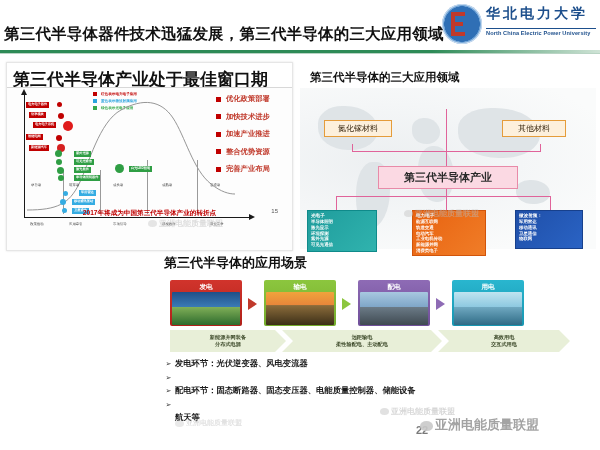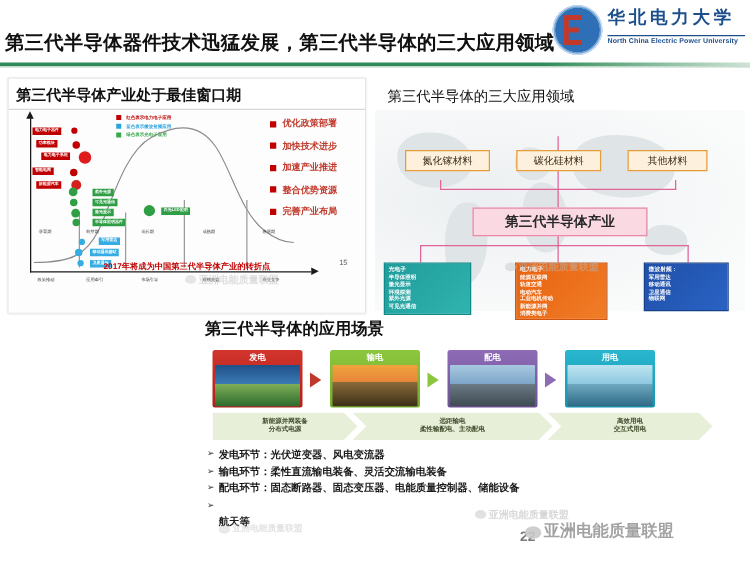--- a/index.html
+++ b/index.html
@@ -22,21 +22,21 @@
         linear-gradient(#c0392b,#c0392b) left 0 top 10px/12px 4px no-repeat,
         linear-gradient(#c0392b,#c0392b) left 0 top 20px/14px 4px no-repeat,
         linear-gradient(#c0392b,#c0392b) left 0 top 0/4px 24px no-repeat;}
   .logo-cn{position:absolute;left:44px;top:3px;font-size:14px;font-weight:700;color:#1d4f8c;letter-spacing:3px;white-space:nowrap;}
   .logo-line{position:absolute;left:44px;top:26px;width:110px;height:1px;background:#1d4f8c;}
   .logo-en{position:absolute;left:44px;top:28px;font-size:5.6px;font-weight:700;color:#1d4f8c;letter-spacing:.1px;white-space:nowrap;}
 
   
   .panel-left{position:absolute;left:6px;top:62px;width:285px;height:187px;background:#ffffff;
       border:1px solid #e6e6e6;box-shadow:0 0 2px rgba(0,0,0,.12);}
-  .pl-title{position:absolute;left:6px;top:5px;font-size:12px;font-weight:700;color:#111;white-space:nowrap;}
+  .pl-title{position:absolute;left:6px;top:5px;font-size:17px;font-weight:700;color:#111;white-space:nowrap;}
   .pl-titlebar{position:absolute;left:0;top:24px;width:285px;height:1px;background:#d8d8d8;}
   .pl-canvas{position:absolute;left:0;top:25px;width:285px;height:162px;background:#fdfdfd;overflow:hidden;}
 
   .legend{position:absolute;left:86px;top:4px;}
   .legend-row{display:flex;align-items:center;margin-bottom:3px;}
   .legend-sq{width:4px;height:4px;margin-right:4px;}
   .lg-r{background:#c00000;} .lg-b{background:#2aa3dd;} .lg-g{background:#37a84a;}
   .legend-txt{font-size:3.6px;font-weight:700;white-space:nowrap;}
   .lt-r{color:#c00000;} .lt-b{color:#2aa3dd;} .lt-g{color:#37a84a;}
 
@@ -54,21 +54,21 @@
   .tickline{position:absolute;width:1px;background:#9a9a9a;}
   .phase{position:absolute;font-size:3.4px;color:#444;white-space:nowrap;}
   .dot{position:absolute;border-radius:50%;}
   .tag{position:absolute;font-size:3.2px;color:#fff;font-weight:700;padding:1px 2px;white-space:nowrap;line-height:1.1;}
   .tag-r{background:#c00000;} .tag-g{background:#2f9e44;} .tag-b{background:#35ace2;}
   .pl-caption{position:absolute;left:0;top:146px;width:285px;text-align:center;font-size:6.6px;font-weight:700;color:#c00000;}
   .pl-page{position:absolute;right:14px;top:145px;font-size:6px;color:#555;}
 
   
   .panel-right{position:absolute;left:300px;top:62px;width:296px;height:187px;}
-  .pr-title{position:absolute;left:10px;top:8px;font-size:11.5px;font-weight:400;color:#111;white-space:nowrap;}
+  .pr-title{position:absolute;left:10px;top:8px;font-size:11.5px;font-weight:700;color:#111;white-space:nowrap;}
   .worldmap{position:absolute;left:0;top:26px;width:296px;height:161px;
       background:radial-gradient(ellipse at 30% 45%,#eceff1 0%,#f4f6f7 45%,#fafbfb 80%);}
   .continent{position:absolute;background:#dfe4e7;border-radius:40% 55% 45% 50%;}
 
   .mat-box{position:absolute;top:32px;height:15px;background:#fdf0dc;border:1px solid #e59c3a;
       display:flex;align-items:center;justify-content:center;font-size:8px;font-weight:400;color:#3d2b14;white-space:nowrap;}
   .core-box{position:absolute;left:78px;top:78px;width:138px;height:21px;background:#fbd9e3;border:1px solid #e88aa8;
       display:flex;align-items:center;justify-content:center;font-size:11px;font-weight:700;color:#2a2a2a;white-space:nowrap;}
   .conn{position:absolute;background:#e0639a;}
 
@@ -256,21 +256,20 @@
       <div class="conn" style="left:52px;top:56px;width:1.2px;height:8px;"></div>
       <div class="conn" style="left:240px;top:56px;width:1.2px;height:8px;"></div>
       <div class="conn" style="left:52px;top:63px;width:189px;height:1.2px;"></div>
       <div class="conn" style="left:146px;top:99px;width:1.2px;height:10px;"></div>
       <div class="conn" style="left:36px;top:108px;width:215px;height:1.2px;"></div>
       <div class="conn" style="left:36px;top:108px;width:1.2px;height:14px;"></div>
       <div class="conn" style="left:146px;top:108px;width:1.2px;height:14px;"></div>
       <div class="conn" style="left:250px;top:108px;width:1.2px;height:14px;"></div>
 
       <div class="mat-box" style="left:24px;width:66px;">氮化镓材料</div>
-      <div class="mat-box" style="left:113px;width:66px;">碳化硅材料</div>
       <div class="mat-box" style="left:202px;width:62px;">其他材料</div>
 
       <div class="core-box">第三代半导体产业</div>
 
       <div class="app-box ab-teal" style="left:7px;width:62px;height:36px;">
         <div class="app-head">光电子</div>
         <div class="app-li">半导体照明</div>
         <div class="app-li">激光显示</div>
         <div class="app-li">环境探测</div>
         <div class="app-li">紫外光源</div>
@@ -340,21 +339,20 @@
       </div>
     </div>
 
     <div class="blist">
       <div class="bl-row">
         <span class="bl-mark">➢</span>
         <span class="bl-tx">发电环节：光伏逆变器、风电变流器</span>
       </div>
       <div class="bl-row">
         <span class="bl-mark">➢</span>
-        <span class="bl-tx">输电环节：柔性直流输电装备、灵活交流输电装备</span>
       </div>
       <div class="bl-row">
         <span class="bl-mark">➢</span>
         <span class="bl-tx">配电环节：固态断路器、固态变压器、电能质量控制器、储能设备</span>
       </div>
       <div class="bl-row">
         <span class="bl-mark">➢</span>
       </div>
       <div class="bl-tx2">航天等</div>
     </div>

